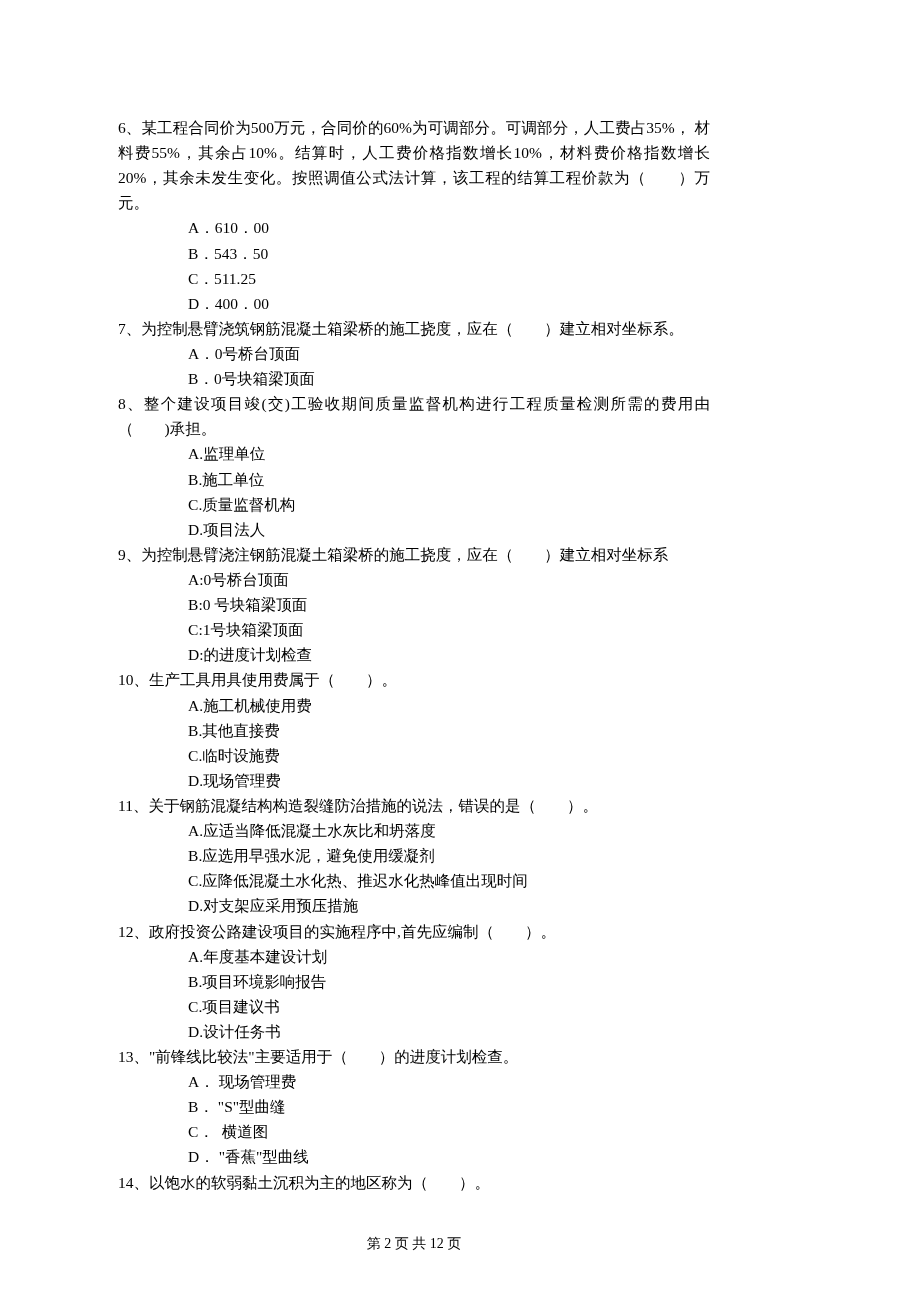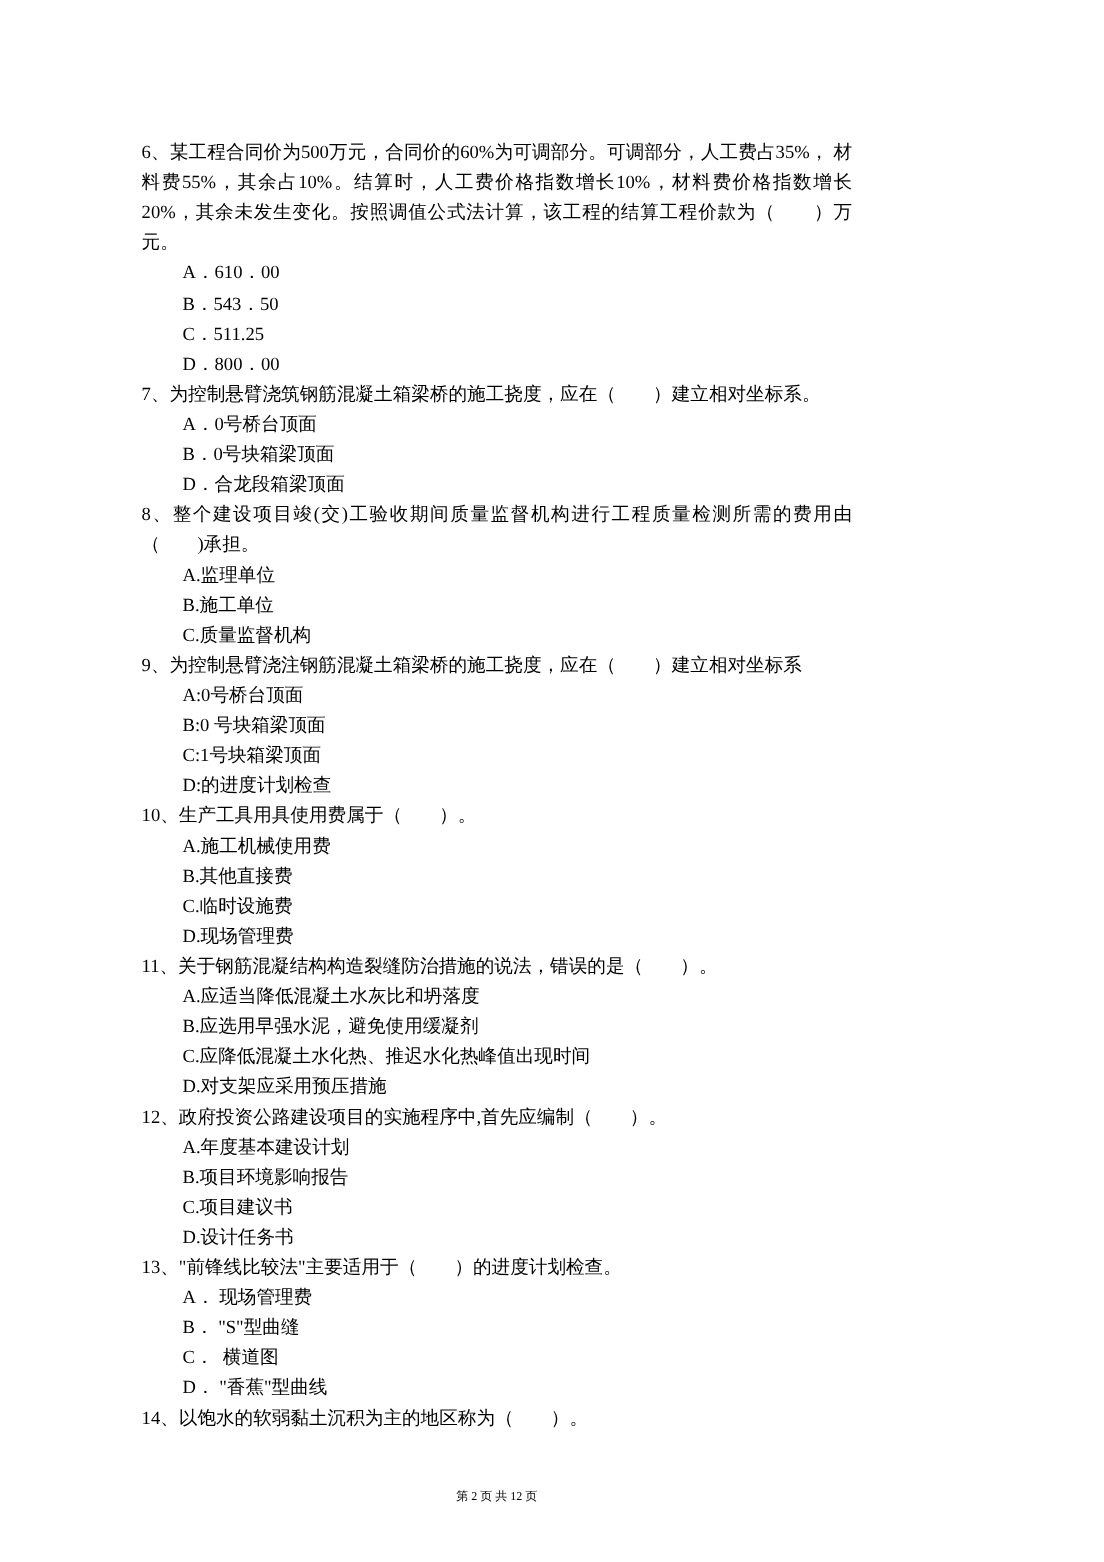--- a/index.html
+++ b/index.html
@@ -22,60 +22,61 @@
     margin: 0;
   }
   .stem {
     text-align: justify;
   }
   .options {
     padding-left: 2.2em;
   }
   .option-line {
     white-space: pre;
+    margin-left: 36px;
   }
   .footer {
     position: absolute;
     bottom: 46px;
     left: 0;
     width: 100%;
     text-align: center;
-    font-size: 10px;
+    font-size: 14px;
   }
 </style>
 </head>
 <body>
 
 <div class="page">
 
   <div class="question">
     <div class="stem">6、某工程合同价为500万元，合同价的60%为可调部分。可调部分，人工费占35%， 材料费55%，其余占10%。结算时，人工费价格指数增长10%，材料费价格指数增长 20%，其余未发生变化。按照调值公式法计算，该工程的结算工程价款为（　　）万元。</div>
     <div class="options">
       <div class="option-line">A．610．00</div>
       <div class="option-line">B．543．50</div>
       <div class="option-line">C．511.25</div>
-      <div class="option-line">D．800．00</div>
+      <div class="option-line">D．400．00</div>
     </div>
   </div>
 
   <div class="question">
     <div class="stem">7、为控制悬臂浇筑钢筋混凝土箱梁桥的施工挠度，应在（　　）建立相对坐标系。</div>
     <div class="options">
       <div class="option-line">A．0号桥台顶面</div>
       <div class="option-line">B．0号块箱梁顶面</div>
-      <div class="option-line">D．合龙段箱梁顶面</div>
     </div>
   </div>
 
   <div class="question">
     <div class="stem">8、整个建设项目竣(交)工验收期间质量监督机构进行工程质量检测所需的费用由（　　)承担。</div>
     <div class="options">
       <div class="option-line">A.监理单位</div>
       <div class="option-line">B.施工单位</div>
       <div class="option-line">C.质量监督机构</div>
+      <div class="option-line">D.项目法人</div>
     </div>
   </div>
 
   <div class="question">
     <div class="stem">9、为控制悬臂浇注钢筋混凝土箱梁桥的施工挠度，应在（　　）建立相对坐标系</div>
     <div class="options">
       <div class="option-line">A:0号桥台顶面</div>
       <div class="option-line">B:0 号块箱梁顶面</div>
       <div class="option-line">C:1号块箱梁顶面</div>
       <div class="option-line">D:的进度计划检查</div>

